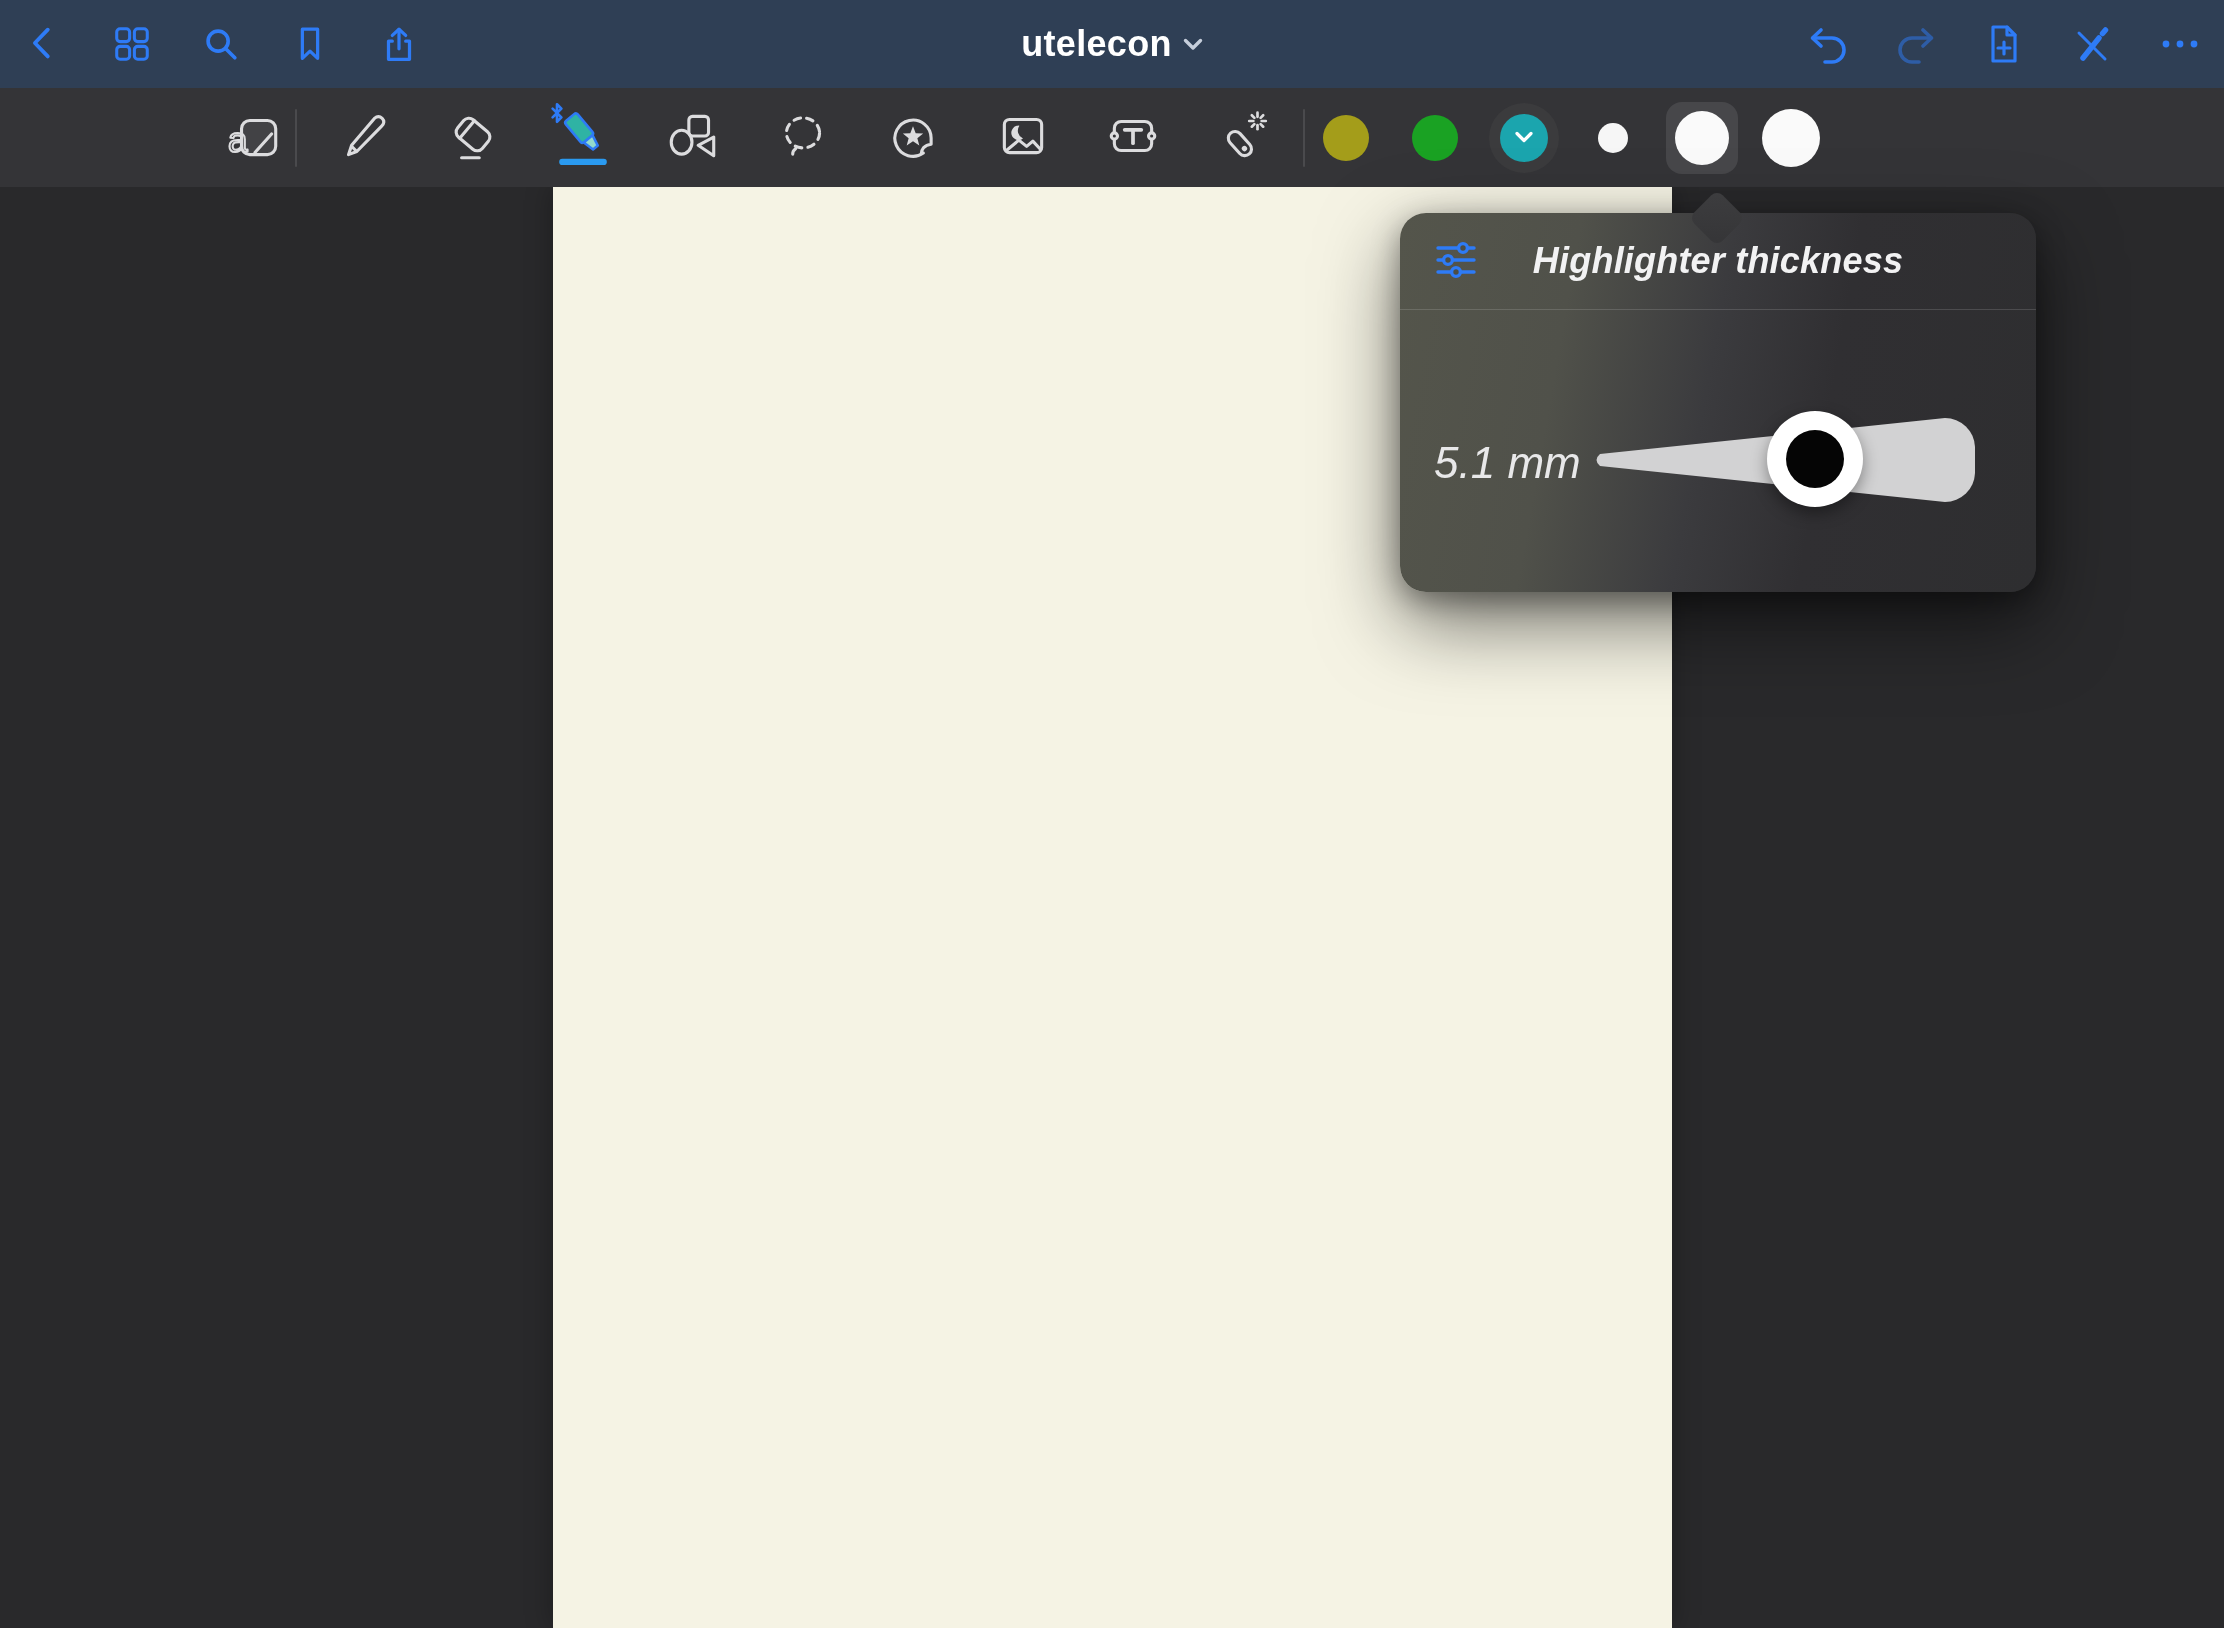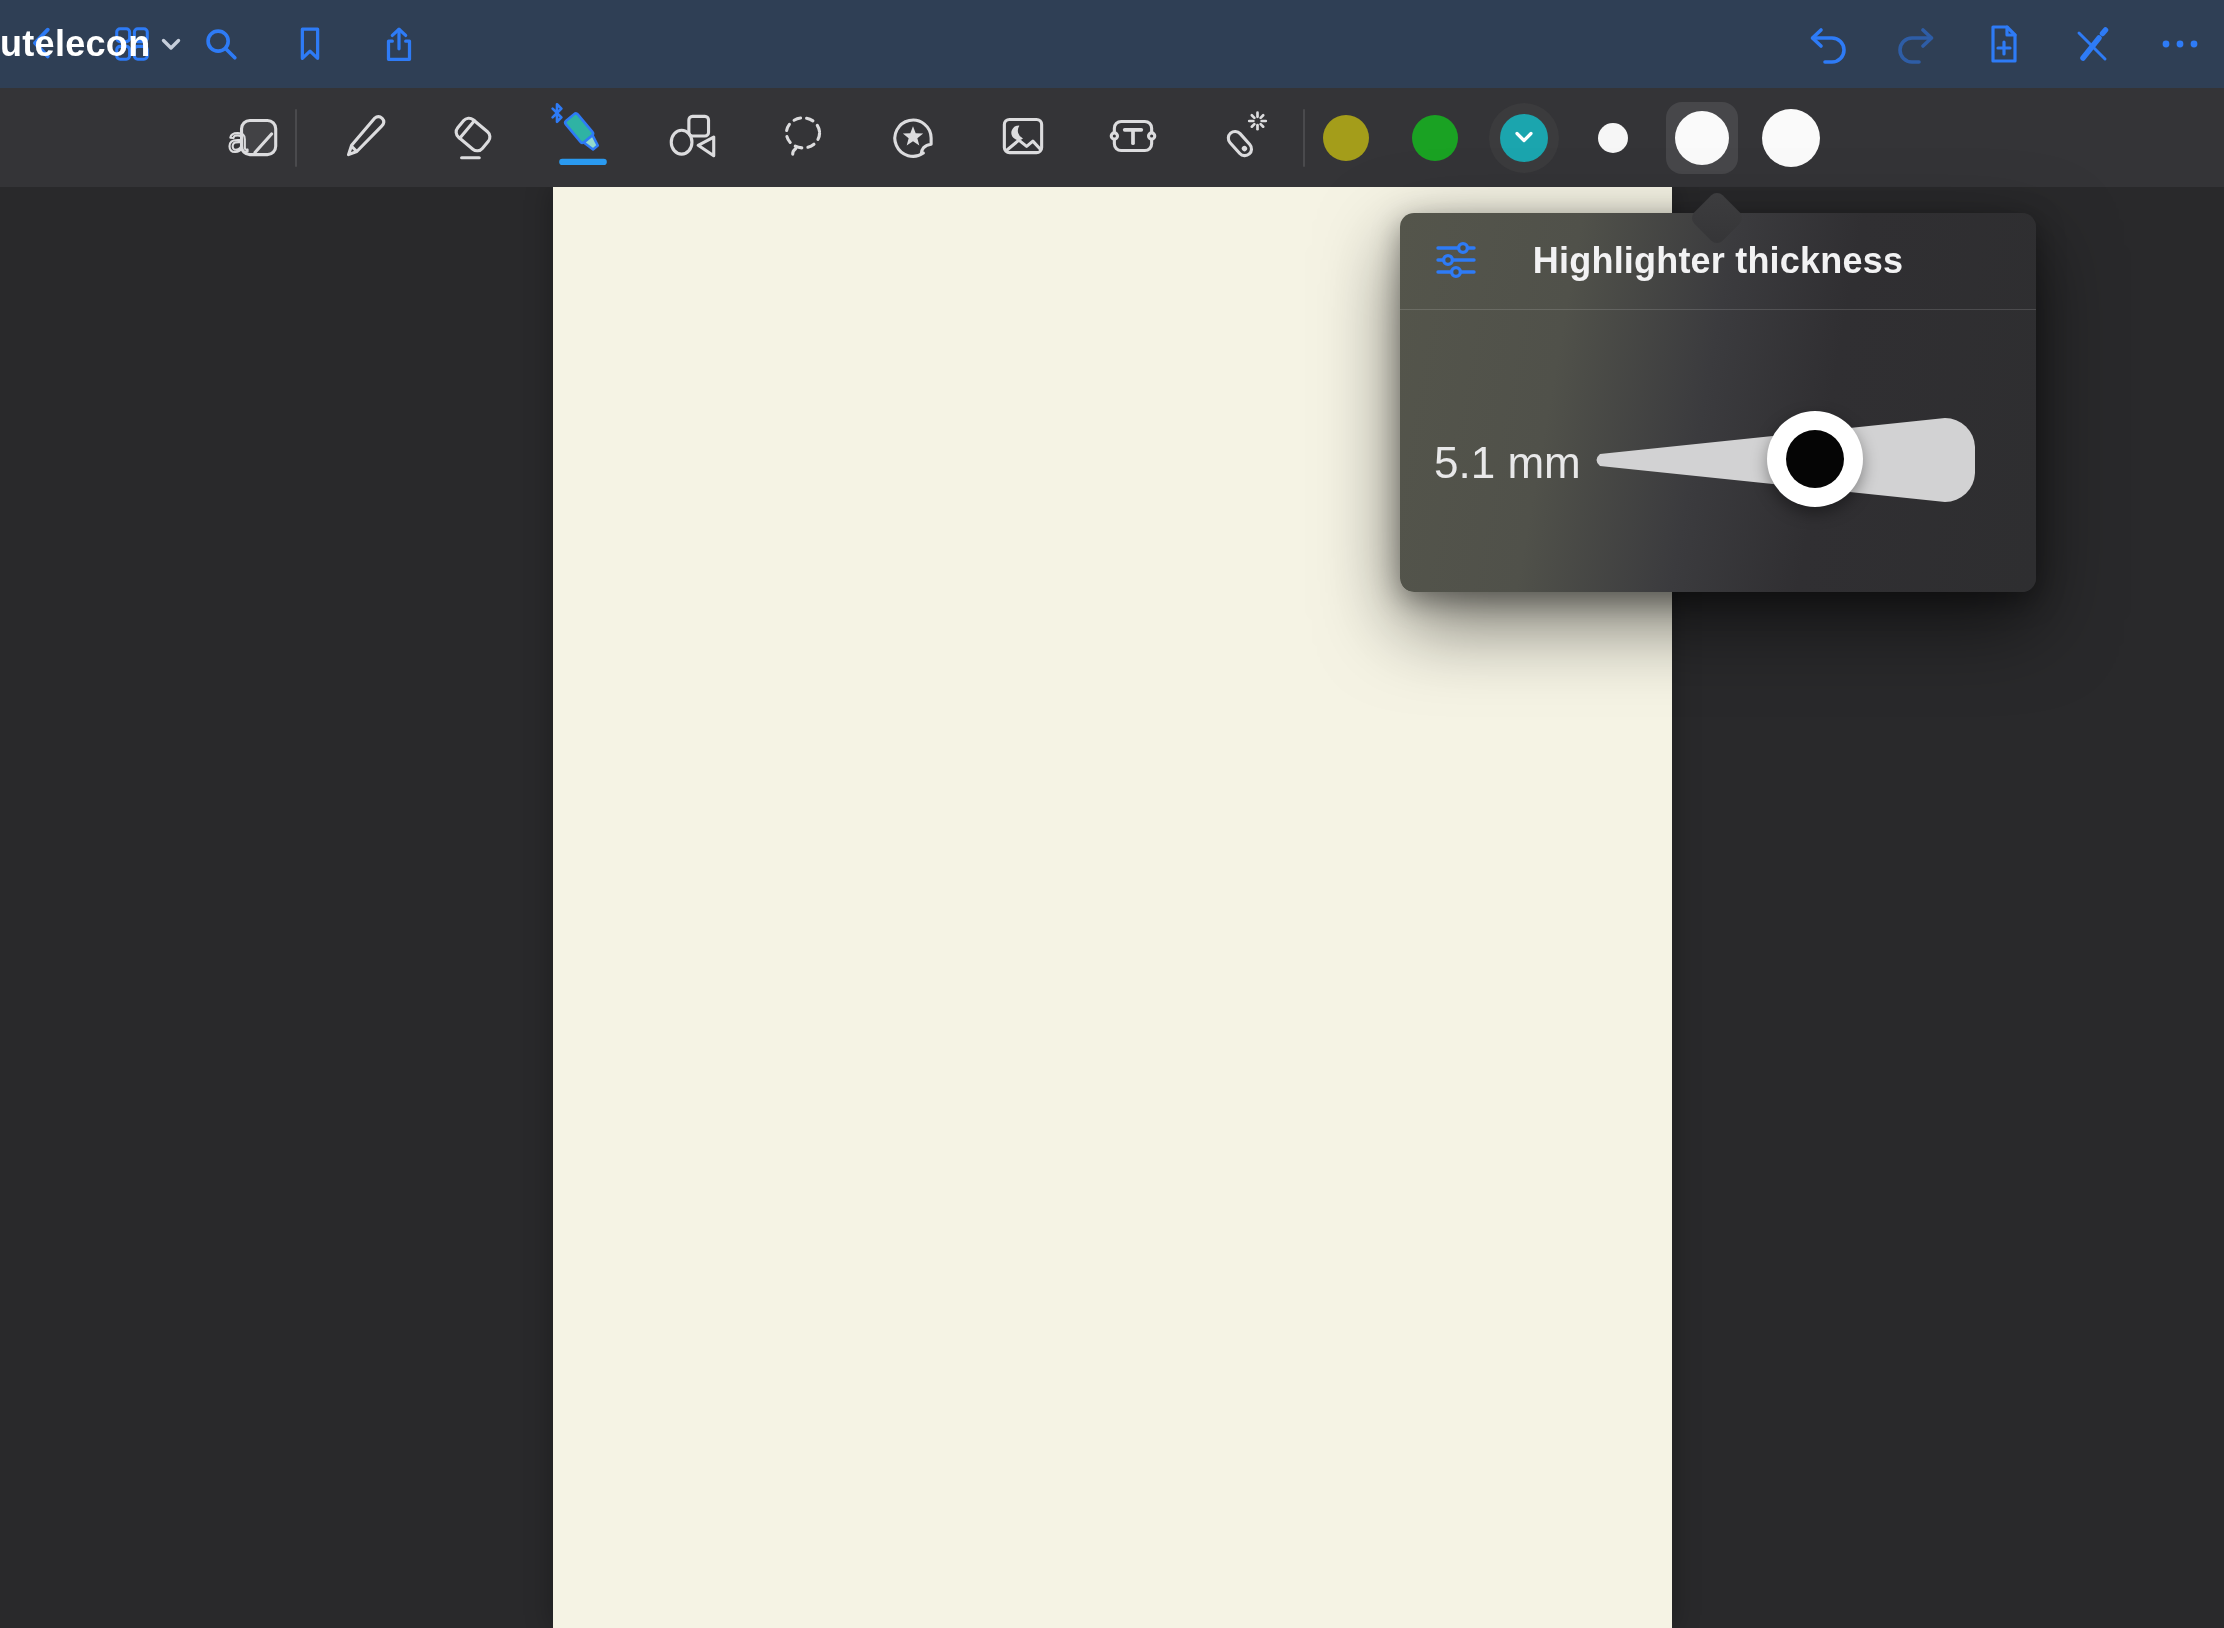--- a/index.html
+++ b/index.html
@@ -11,21 +11,21 @@
   .topbar { position:absolute; left:0; top:0; width:2224px; height:88px;
     background:var(--topbar-bg,#2f3f55); display:flex; align-items:center; z-index:30; }
   .tb-group { display:flex; align-items:center; height:100%; }
   .tb-left { padding-left:15px; gap:33px; }
   .tb-right { margin-left:auto; padding-right:16px; gap:32px; }
   .tb-btn { width:56px; height:88px; display:flex; align-items:center; justify-content:center;
     background:none; border:none; color:var(--accent,#2e7bf6); cursor:pointer; }
   .tb-btn svg { display:block; }
   .tb-btn.dim { opacity:.5; }
   .title-wrap { position:absolute; left:0; top:0; width:100%; height:88px;
-    display:flex; align-items:center; justify-content:flex-start; gap:11px; pointer-events:none; }
+    display:flex; align-items:center; justify-content:center; gap:11px; pointer-events:none; }
   .doc-title { color:#ffffff; font-size:36px; font-weight:700; letter-spacing:.3px; pointer-events:auto; }
   .title-chevron { pointer-events:auto; display:flex; align-items:center; }
 
   
   .toolbar { position:absolute; left:0; top:88px; width:2224px; height:99px;
     background:var(--toolbar-bg,#343437); display:flex; align-items:center; z-index:25; }
   .tool { width:72px; height:72px; display:flex; align-items:center; justify-content:center;
     background:none; border:none; color:#dcdcde; position:relative; cursor:pointer; flex:0 0 auto; }
   .vdivider { width:2px; height:58px; background:#4a4a4d; border-radius:1px; flex:0 0 auto; }
   .tool-first { margin-left:219px; }
@@ -49,23 +49,23 @@
   .bt-badge { position:absolute; left:2px; top:0px; color:var(--accent,#2e7bf6); }
 
   
   .canvas { position:absolute; left:0; top:187px; width:2224px; height:1441px;
     background:var(--canvas-bg,#29292b); }
   .paper { position:absolute; left:553px; top:0; width:1119px; height:1441px;
     background:var(--paper,#f5f3e4); box-shadow:0 0 26px rgba(0,0,0,.30); }
 
   
   .popover { position:absolute; left:1400px; top:213px; width:636px; height:379px;
-    border-radius:14px; z-index:40;
+    border-radius:26px; z-index:40;
     background:linear-gradient(100deg,#54554b 0%,#50514a 26%,#3b3b3e 48%,#302f32 66%,#2e2e30 100%);
-    box-shadow:0 30px 80px rgba(0,0,0,.55), 0 8px 28px rgba(0,0,0,.35); }
+    box-shadow:0 30px 80px rgba(0,0,0,.55), 0 8px 28px rgba(0,0,0,.35);font-style:italic; }
   .popover-notch { position:absolute; left:297px; top:-15px; width:40px; height:40px;
     background:linear-gradient(135deg,#3d3d3f,#353537); transform:rotate(45deg);
     border-radius:8px; z-index:0; }
   .pop-header { position:relative; height:97px; display:flex; align-items:center;
     border-bottom:1px solid rgba(255,255,255,.14); z-index:1; }
   .pop-filter { margin-left:34px; color:var(--accent,#2e7bf6); display:flex; background:none; border:none; cursor:pointer; }
   .pop-title { position:absolute; left:0; width:100%; text-align:center; color:#f2f2f3;
     font-size:36px; font-weight:600; letter-spacing:.2px; }
   .pop-body { position:relative; height:281px; z-index:1; }
   .size-label { position:absolute; left:34px; top:128px; font-size:44px; color:#e8e8e9; }

